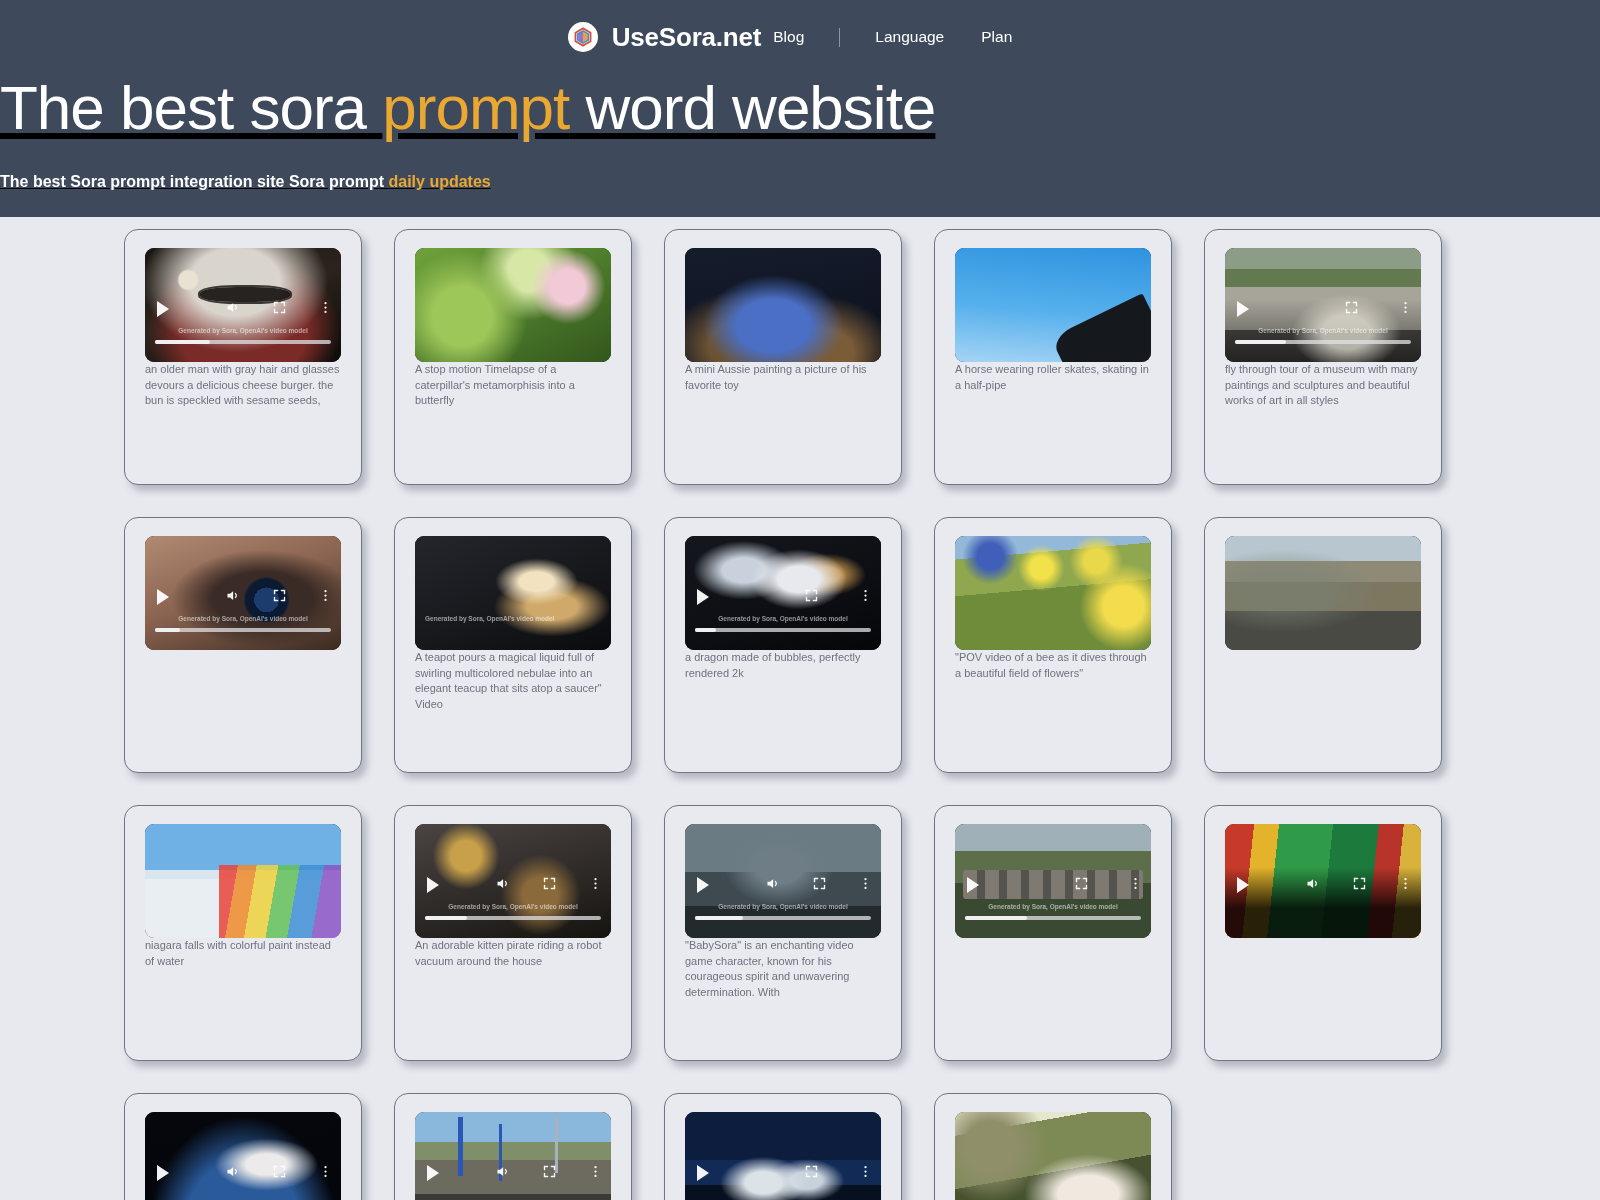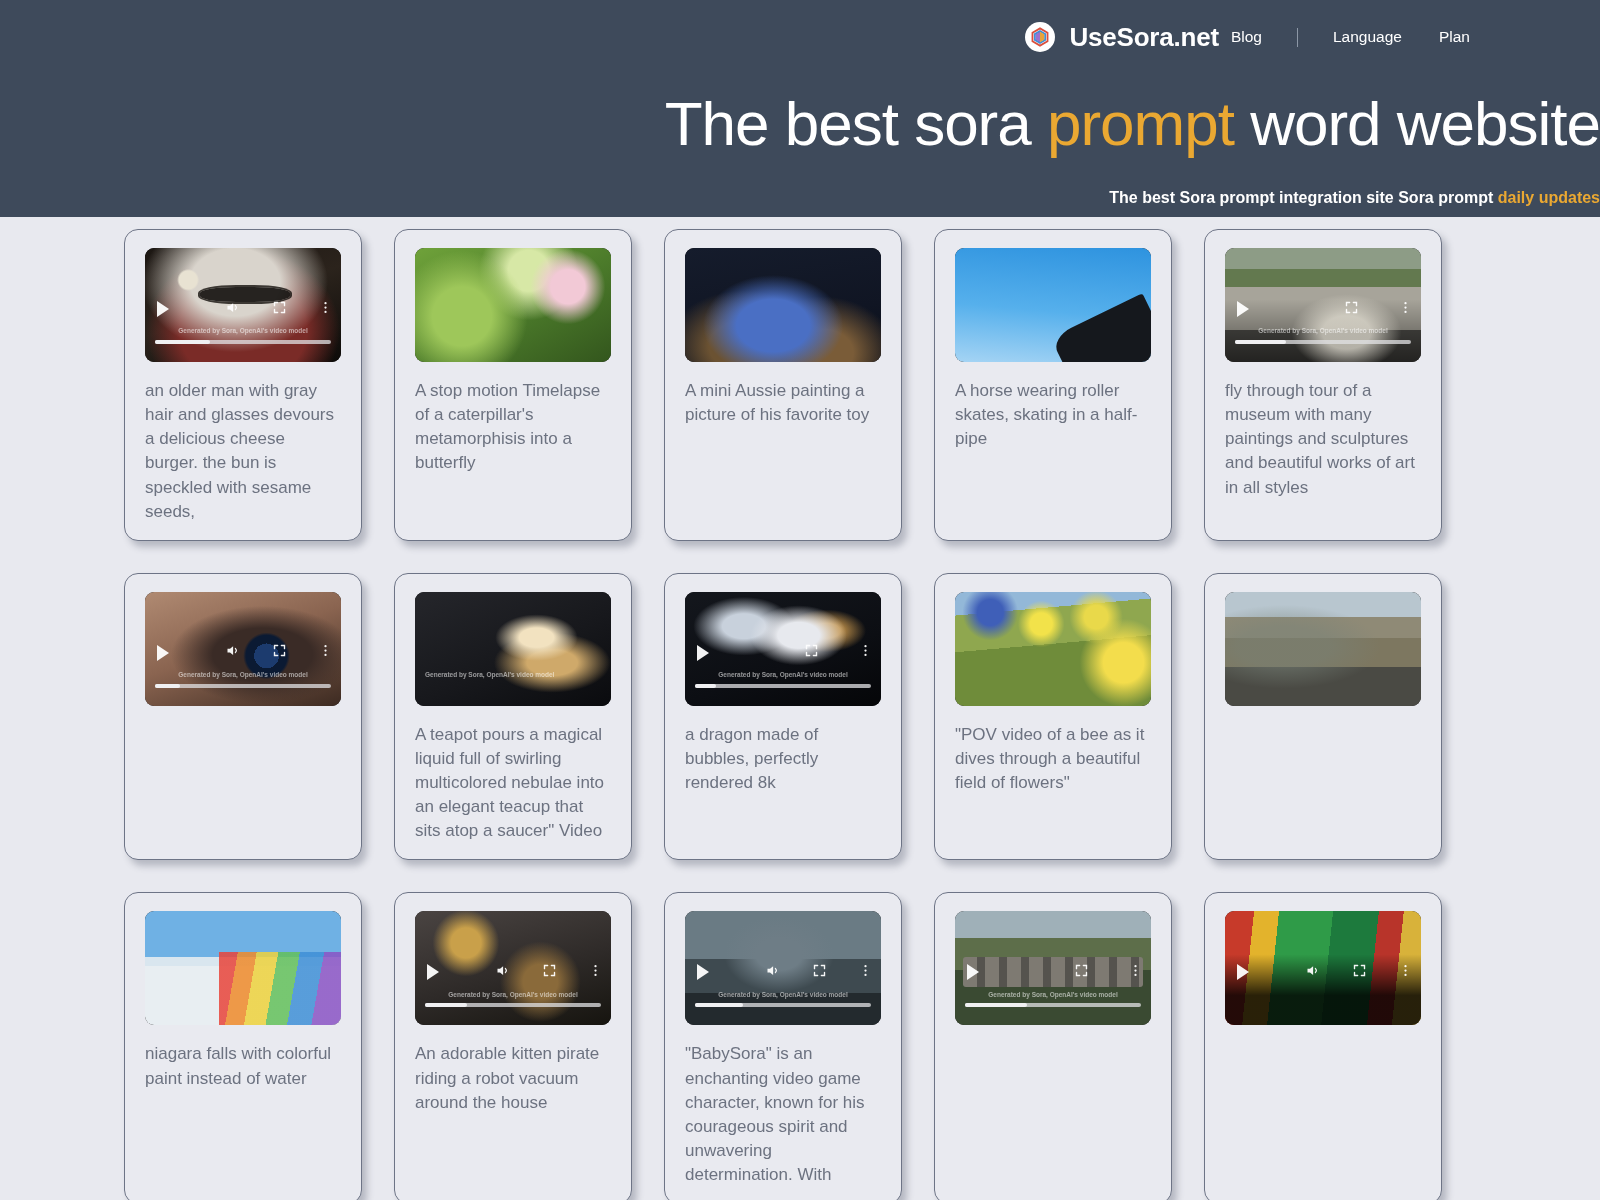--- a/index.html
+++ b/index.html
@@ -13,21 +13,21 @@
   
   .site-header {
     background: #3e4a5b;
     height: 217px;
     position: relative;
     width: 100%;
   }
   .header-bar {
     display: flex;
     align-items: center;
-    justify-content: flex-end;
+    justify-content: center;
     padding: 18px 118px 0 110px;
     height: 56px;
   }
   .brand { display: flex; align-items: center; gap: 14px; }
   .brand-logo {
     width: 30px; height: 30px;
     border-radius: 50%;
     background: #ffffff;
     display: flex; align-items: center; justify-content: center;
     flex: none;
@@ -47,21 +47,21 @@
     color: #ffffff;
     text-decoration: none;
     padding: 0 12px;
     white-space: nowrap;
   }
   .nav-divider {
     width: 1px; height: 19px;
     background: #8c97a6;
     margin: 0 10px;
   }
-  .hero { text-align: right; margin-top: 32px; }
+  .hero { text-align: left; margin-top: 16px; text-decoration: underline; }
   .hero-title {
     font-size: 62px;
     font-weight: normal;
     color: #ffffff;
     letter-spacing: -1px;
     line-height: 1.15;
   }
   .hero-title .accent { color: #eaa832; }
   .hero-sub {
     margin-top: 30px;
@@ -90,22 +90,21 @@
   .thumb {
     position: relative;
     width: 196px;
     height: 114px;
     border-radius: 9px;
     overflow: hidden;
     background: #111;
   }
   .thumb-img { position: absolute; inset: 0; }
   .caption {
-    margin-top: 17px;
-    font-size: 17px;
+    font-size: 11px;
     line-height: 1.42;
     color: #6c7280;
     word-wrap: break-word;
   }
 
   
   .ctrl-row {
     position: absolute;
     left: 0; right: 0;
     top: 50px;
@@ -459,21 +458,21 @@
           <span class="ctl"><svg width="15" height="15" viewBox="0 0 24 24">
               <circle cx="12" cy="5" r="1.8" fill="#fff"></circle>
               <circle cx="12" cy="12" r="1.8" fill="#fff"></circle>
               <circle cx="12" cy="19" r="1.8" fill="#fff"></circle>
             </svg></span>
         </div>
         <div class="progress">
           <div class="fill" style="width: 12%;"></div>
         </div>
       </div>
-      <div class="caption">a dragon made of bubbles, perfectly rendered 8k</div>
+      <div class="caption">a dragon made of bubbles, perfectly rendered 2k</div>
     </div>
     <div class="card">
       <div class="thumb">
         <div class="thumb-img art-bee"></div>
       </div>
       <div class="caption">"POV video of a bee as it dives through a beautiful field of flowers"</div>
     </div>
     <div class="card tall">
       <div class="thumb">
         <div class="thumb-img art-coast"></div>

